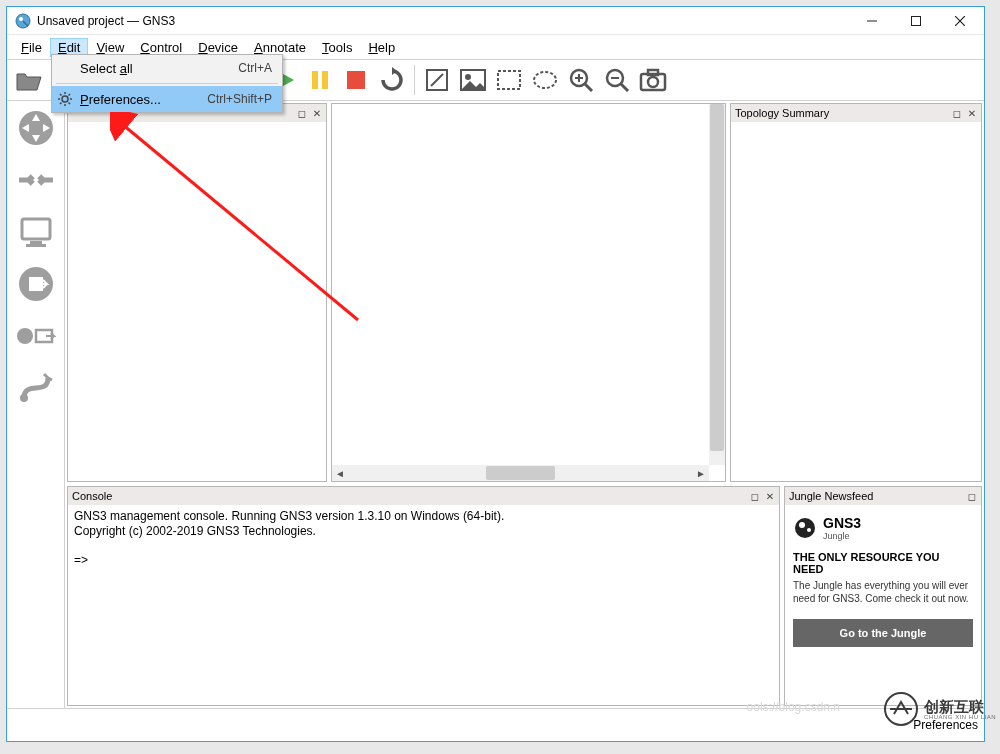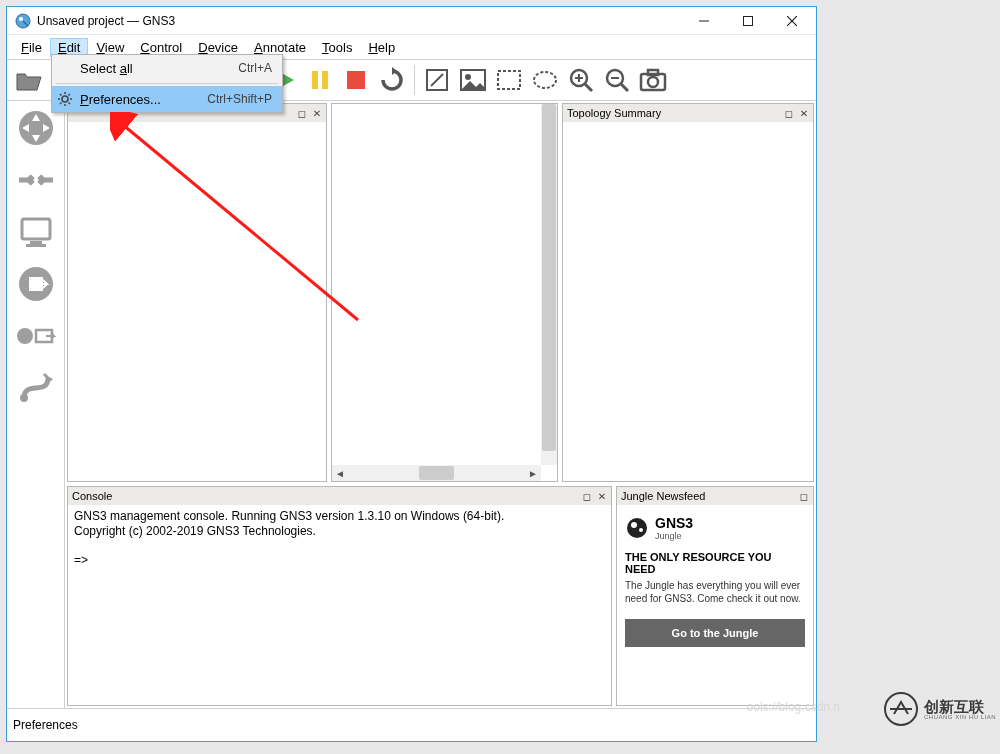--- a/index.html
+++ b/index.html
@@ -1,18 +1,18 @@
 <!DOCTYPE html>
 <html><head>
 <meta charset="utf-8">
 <style>
 * { box-sizing: border-box; margin: 0; padding: 0; font-family: "Segoe UI", Tahoma, sans-serif; }
 body { background: #e8e8e8; width: 1000px; height: 754px; overflow: hidden; position: relative; }
 
-.window { position: absolute; left: 6px; top: 6px; width: 811px; height: 736px; background: #fff; border: 1px solid #37a0da; display: flex; flex-direction: column; }
+.window { position: absolute; left: 6px; top: 6px; width: 979px; height: 736px; background: #fff; border: 1px solid #37a0da; display: flex; flex-direction: column; }
 
 .titlebar { height: 28px; display: flex; align-items: center; padding: 0 2px 0 8px; background: #fff; border-bottom: 1px solid #e6e6e6; }
 .titlebar .app-icon { width: 16px; height: 16px; margin-right: 6px; }
 .titlebar-text { font-size: 12px; flex: 1; }
 .win-controls { display: flex; }
 .win-btn { width: 44px; height: 28px; display: flex; align-items: center; justify-content: center; font-size: 13px; color: #222; }
 
 .menubar { height: 24px; display: flex; align-items: center; padding: 0 6px; font-size: 13px; }
 .menu-item { padding: 2px 8px; cursor: default; }
 .menu-item.open { background: #cce8ff; border: 1px solid #99d1ff; padding: 1px 7px; }
@@ -49,21 +49,21 @@
 .lower-row { height: 224px; display: flex; }
 .console-panel { flex: 1; }
 .console-body { font-family: "Courier New", monospace; font-size: 12px; padding: 4px 6px; white-space: pre; }
 .newsfeed-panel { width: 198px; }
 .newsfeed-body { padding: 10px 8px; font-size: 11px; }
 .nf-logo { display:flex; align-items:center; gap:6px; margin-bottom:10px; }
 .nf-title { font-weight: bold; font-size: 11px; margin-bottom: 4px; }
 .nf-text { font-size: 10px; color: #333; line-height: 1.3; margin-bottom: 14px; }
 .nf-btn { background:#666; color:#fff; text-align:center; padding:8px 10px; font-size:11px; font-weight:bold; }
 
-.statusbar { height: 20px; border-top: 1px solid #d0d0d0; font-size: 12px; padding: 16px 6px; display: flex; align-items: center; }
+.statusbar { height: 20px; border-top: 1px solid #d0d0d0; font-size: 12px; padding: 16px 6px; display: flex; align-items: center; justify-content: flex-end; }
 
 
 .dropdown { position: absolute; left: 51px; top: 54px; width: 232px; background: #f2f2f2; border: 1px solid #b4b4b4; box-shadow: 2px 2px 3px rgba(0,0,0,0.25); z-index: 100; }
 .dd-row { display: flex; align-items: center; height: 26px; font-size: 13px; padding-right: 10px; }
 .dd-row .icon-cell { width: 26px; display:flex; align-items:center; justify-content:center; }
 .dd-row .label { flex: 1; padding-left: 2px; }
 .dd-row .shortcut { color: #404040; font-size: 12px; }
 .dd-row.highlight { background: #91c9f7; }
 .dd-sep { height: 1px; background: #d0d0d0; margin: 2px 4px; }
 

